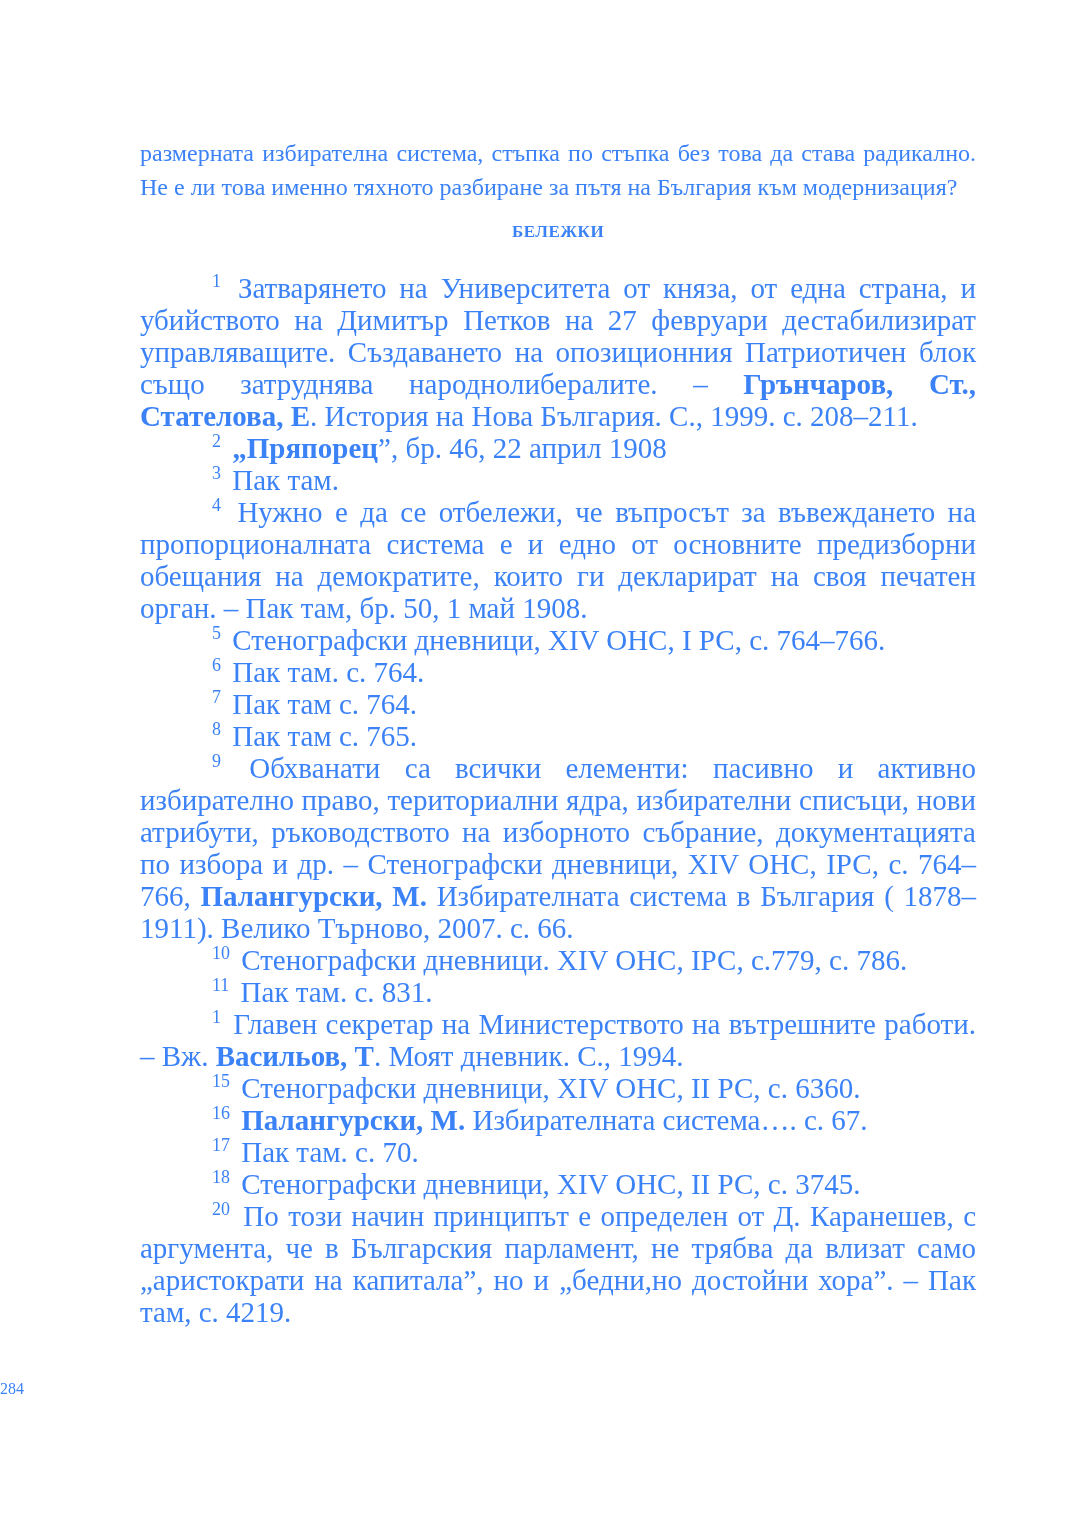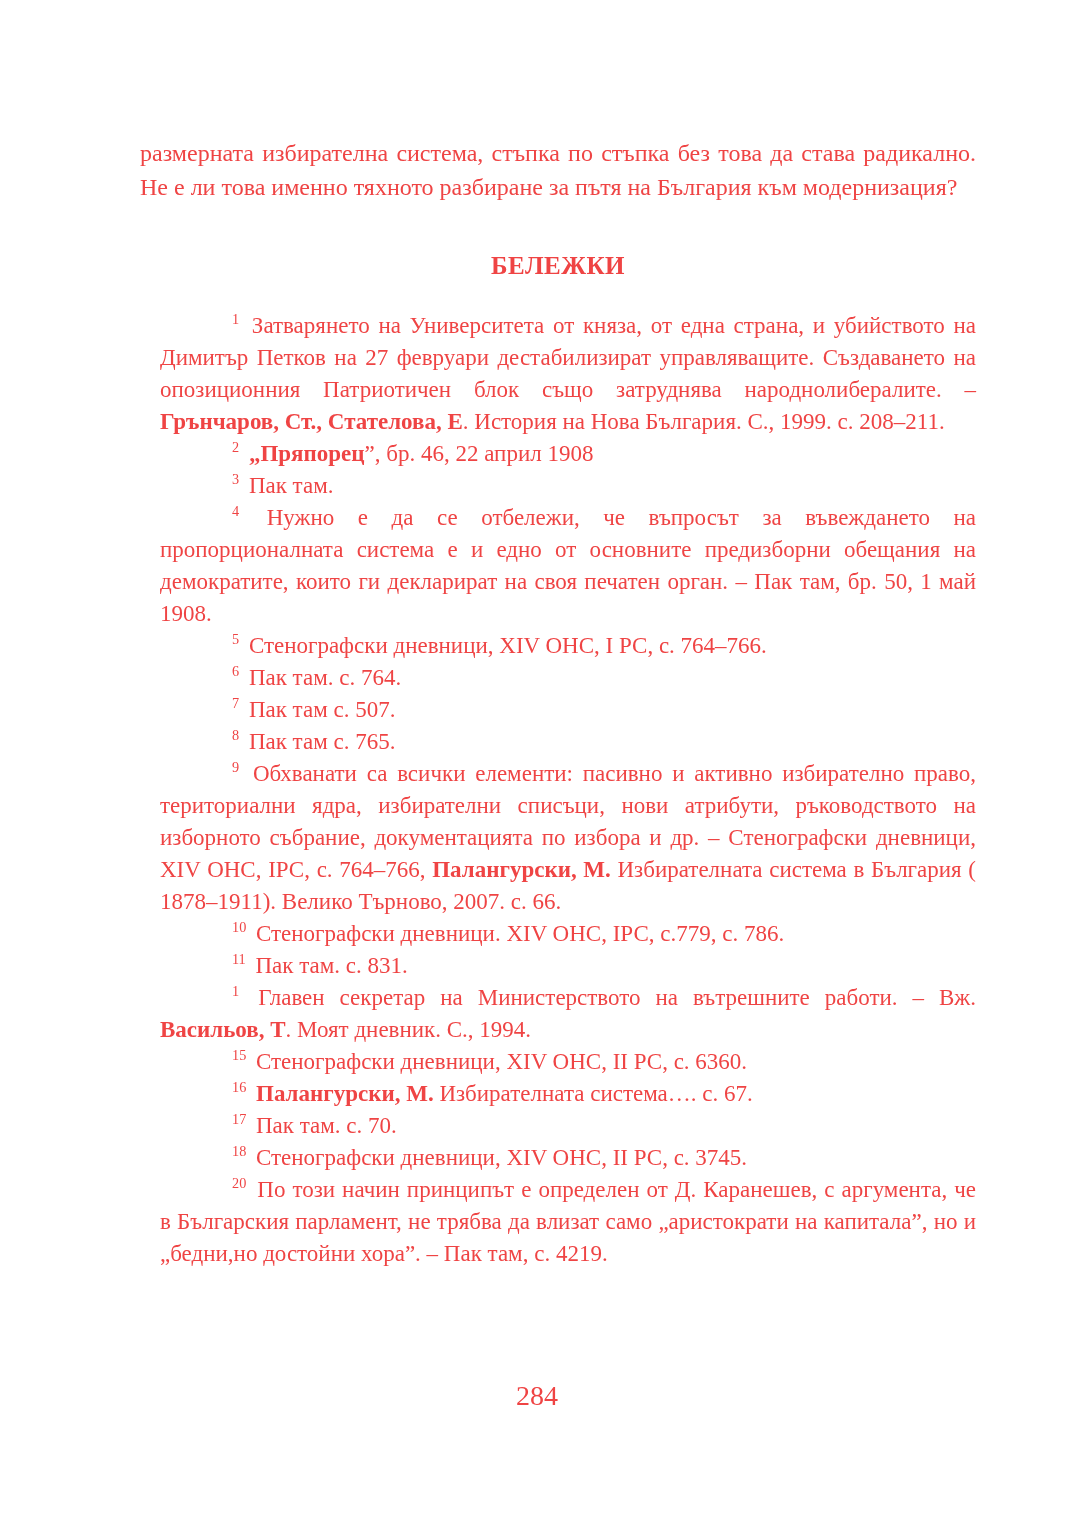--- a/index.html
+++ b/index.html
@@ -8,80 +8,78 @@
     background: #ffffff;
   }
   .page {
     position: relative;
     width: 1080px;
     height: 1530px;
     background: #ffffff;
     box-sizing: border-box;
     padding: 136px 104px 0 140px;
     font-family: "Liberation Serif", "DejaVu Serif", serif;
-    color: #ef4444;
+    color: #3b82f6;
     overflow: hidden;
   }
   .body-par {
     margin: 0;
     font-size: 24px;
     line-height: 34px;
     text-align: justify;
   }
   .notes-heading {
-    margin: 48px 0 30px 0;
-    font-size: 25px;
+    margin: 18px 0 30px 0;
+    font-size: 17px;
     font-weight: bold;
     text-align: center;
     letter-spacing: 0.5px;
   }
   .footnotes {
-    font-size: 23px;
+    font-size: 29px;
     line-height: 32px;
-    margin-left: 20px;
   }
   .footnote {
     margin: 0;
     text-align: justify;
     text-indent: 72px;
   }
   .footnote sup {
     font-size: 62%;
     line-height: 0;
     vertical-align: super;
     margin-right: 4px;
   }
   .bold {
     font-weight: bold;
   }
   .page-number {
     position: absolute;
     left: 0;
     right: 6px;
     top: 1380px;
-    text-align: center;
-    font-size: 28px;
+    font-size: 16px;
   }
 </style>
 </head>
 <body>
 
 <div class="page">
   <p class="body-par">размерната избирателна система, стъпка по стъпка без това да става радикално. Не е ли това именно тяхното разбиране за пътя на България към модернизация?</p>
 
   <h2 class="notes-heading">БЕЛЕЖКИ</h2>
 
   <div class="footnotes" id="footnotes">
       <p class="footnote"><sup>1</sup> <span>Затварянето на Университета от княза, от една страна, и убийството на Димитър Петков на 27 февруари дестабилизират управляващите. Създаването на опозиционния Патриотичен блок също затруднява народнолибералите. – </span><span class="bold">Грънчаров, Ст., Стателова, Е</span><span>. История на Нова България. С., 1999. с. 208–211.</span></p>
       <p class="footnote"><sup>2</sup> <span class="bold">„Пряпорец</span><span>”, бр. 46, 22 април 1908</span></p>
       <p class="footnote"><sup>3</sup> <span>Пак там.</span></p>
       <p class="footnote"><sup>4</sup> <span>Нужно е да се отбележи, че въпросът за въвеждането на пропорционалната система е и едно от основните предизборни обещания на демократите, които ги декларират на своя печатен орган. – Пак там, бр. 50, 1 май 1908.</span></p>
       <p class="footnote"><sup>5</sup> <span>Стенографски дневници, XIV ОНС, I РС, с. 764–766.</span></p>
       <p class="footnote"><sup>6</sup> <span>Пак там. с. 764.</span></p>
-      <p class="footnote"><sup>7</sup> <span>Пак там с. 507.</span></p>
+      <p class="footnote"><sup>7</sup> <span>Пак там с. 764.</span></p>
       <p class="footnote"><sup>8</sup> <span>Пак там с. 765.</span></p>
       <p class="footnote"><sup>9</sup> <span>Обхванати са всички елементи: пасивно и активно избирателно право, териториални ядра, избирателни списъци, нови атрибути, ръководството на изборното събрание, документацията по избора и др. – Стенографски дневници, XIV ОНС, IРС, с. 764–766, </span><span class="bold">Палангурски, М.</span><span> Избирателната система в България ( 1878–1911).  Велико Търново, 2007. с. 66.</span></p>
       <p class="footnote"><sup>10</sup> <span>Стенографски дневници. XIV ОНС, IРС, с.779, с. 786.</span></p>
       <p class="footnote"><sup>11</sup> <span>Пак там. с. 831.</span></p>
       <p class="footnote"><sup>1</sup> <span>Главен секретар на Министерството на вътрешните работи. – Вж. </span><span class="bold">Васильов, Т</span><span>. Моят дневник. С., 1994.</span></p>
       <p class="footnote"><sup>15</sup> <span>Стенографски дневници, XIV ОНС, II РС, с. 6360.</span></p>
       <p class="footnote"><sup>16</sup> <span class="bold">Палангурски, М.</span><span> Избирателната система…. с. 67.</span></p>
       <p class="footnote"><sup>17</sup> <span>Пак там. с. 70.</span></p>
       <p class="footnote"><sup>18</sup> <span>Стенографски дневници, XIV ОНС,  II РС, с. 3745.</span></p>
       <p class="footnote"><sup>20</sup> <span>По този начин принципът е определен от Д. Каранешев, с аргумента, че в Българския парламент, не трябва да влизат само „аристократи на капитала”, но и „бедни,но достойни хора”. – Пак там, с. 4219.</span></p>

